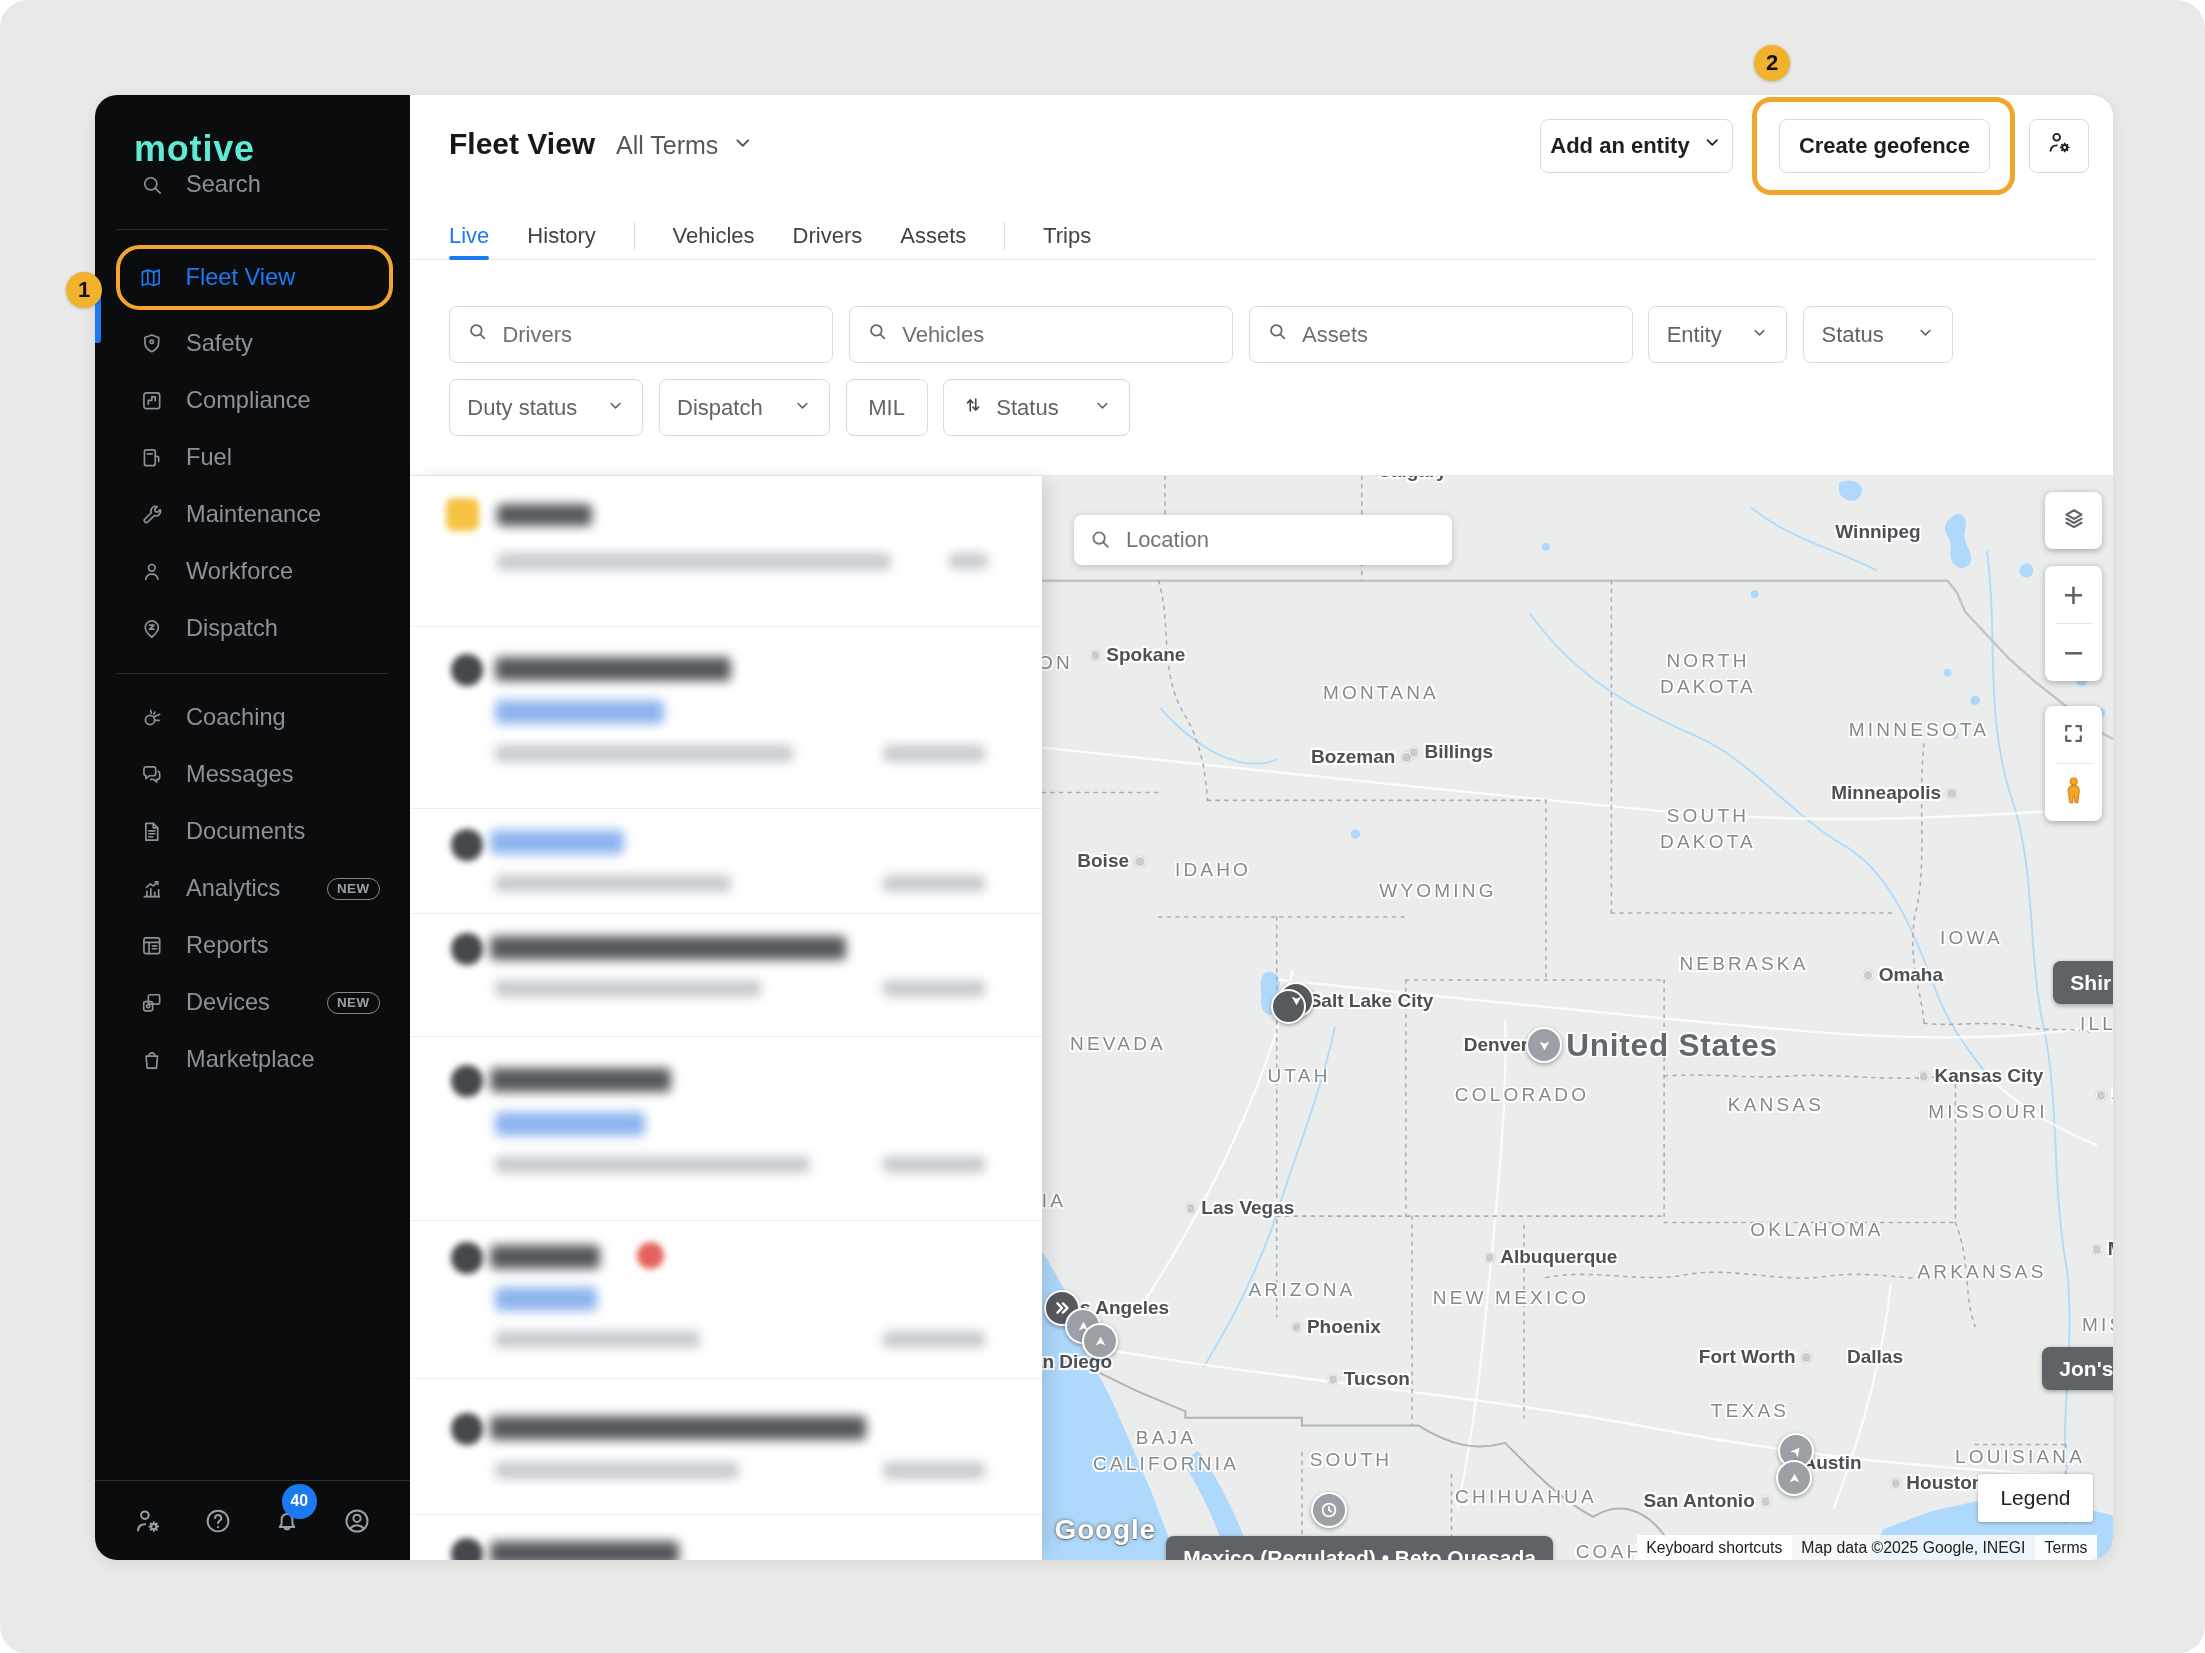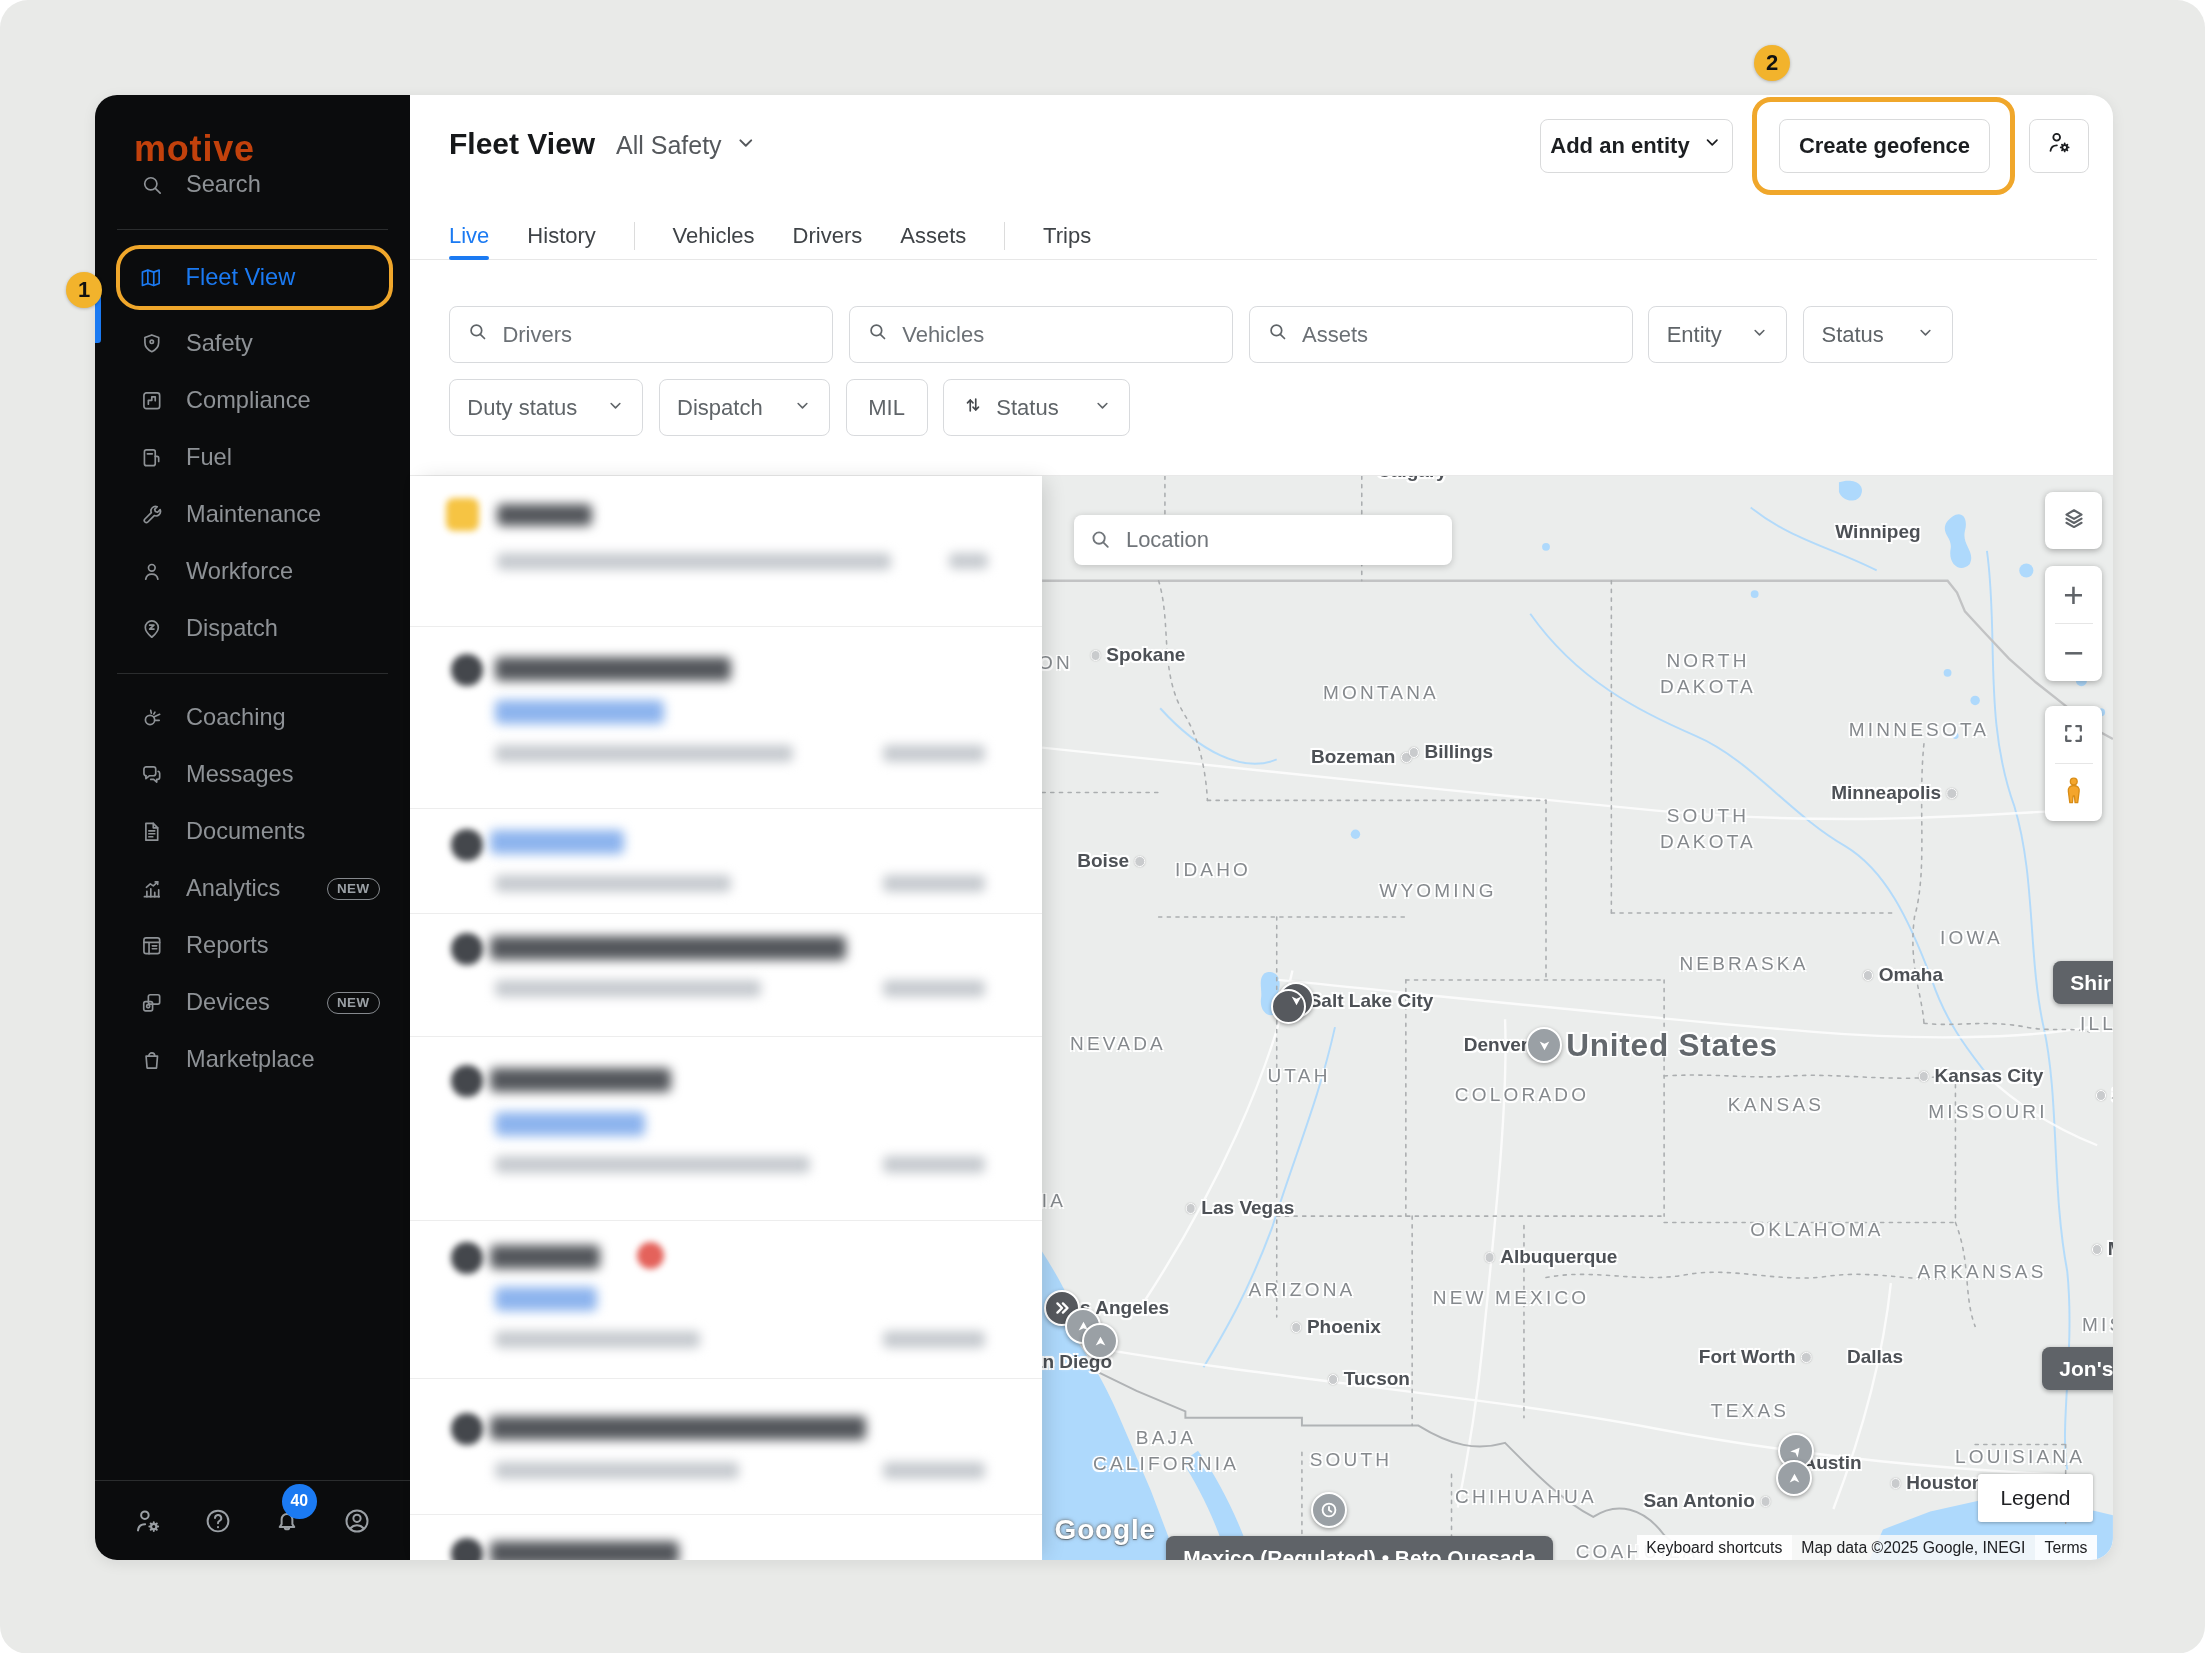--- a/index.html
+++ b/index.html
@@ -1,21 +1,21 @@
 <!DOCTYPE html>
 <html style="font-size:12.6px"><head>
 <meta charset="utf-8">
 <style>
   html,body{margin:0;padding:0;background:#fff;}
   #root{position:relative;width:2205px;height:1654px;background:#e9eae8;border-radius:28px;overflow:hidden;font-family:"Liberation Sans",sans-serif;}
   
   .card{position:absolute;left:95px;top:95px;width:2018px;height:1465px;background:#fff;border-radius:22px;overflow:hidden;box-shadow:0 3.2px 14px rgba(0,0,0,.08);}
   
   .sidebar{position:absolute;left:0;top:0;width:315px;height:100%;background:#0b0c0d;color:#8e9296;}
-  .logo{padding:33px 0 0 39px;font-size:36px;font-weight:700;color:#c2410c;letter-spacing:0.8px;height:61px;box-sizing:border-box;}
+  .logo{padding:33px 0 0 39px;font-size:36px;font-weight:700;color:#5eead4;letter-spacing:0.8px;height:61px;box-sizing:border-box;}
   .sb-item{height:57px;display:flex;align-items:center;padding-left:44px;gap:22px;font-size:23.6px;color:#8e9296;cursor:pointer;box-sizing:border-box;}
   .sb-item .sb-ico{width:25px;height:25px;display:flex;align-items:center;justify-content:center;color:#8e9296;flex:0 0 auto;}
   .sb-item.hl{height:65px;border:4.7px solid #f0a72b;border-radius:23.6px;margin:4.7px 17.3px 4.7px 20.5px;padding-left:19px;}
   .sb-item.act,.sb-item.act .sb-ico{color:#1b7af2;}
   .sb-div{height:0.8px;background:#2b2d2e;margin:15.8px 22px;}
   .newpill{margin-left:auto;margin-right:30px;border:1.6px solid #85898d;color:#9ba0a5;font-size:13.4px;font-weight:700;padding:2.4px 9.5px;border-radius:787px;letter-spacing:0.4px;}
   .act-bar{position:absolute;left:0;top:191px;width:5.5px;height:57px;background:#1b7af2;border-radius:0 3.2px 3.2px 0;}
   .sb-footer{position:absolute;left:0;right:0;bottom:0;height:80px;border-top:0.8px solid #2b2d2e;display:flex;align-items:center;justify-content:space-between;padding:0 38px;box-sizing:border-box;}
   .sb-footer .fico{position:relative;width:30px;height:30px;color:#9ba0a5;cursor:pointer;}
   .fbadge{position:absolute;top:-22px;left:9.5px;background:#1b7af2;color:#fff;font-size:15.8px;font-weight:700;min-width:35px;height:35px;border-radius:17.3px;display:flex;align-items:center;justify-content:center;}
@@ -252,21 +252,21 @@
           <div class="fico"><span><svg viewBox="0 0 24 24" width="30" height="30" fill="none" stroke="currentColor" stroke-width="1.6" stroke-linecap="round" stroke-linejoin="round">
                 <circle cx="12" cy="12" r="8.4"></circle>
                 <circle cx="12" cy="9.8" r="2.9"></circle>
                 <path d="M6.8 17.8a6.7 6.7 0 0110.4 0"></path>
               </svg></span></div>
         </div>
     </aside>
 
     <div class="hdr-title">Fleet View</div>
     <div class="hdr-group">
-      <span>All Safety</span>
+      <span>All Terms</span>
       <span id="grp-chev"><svg viewBox="0 0 24 24" width="23.6" height="23.6" fill="none" stroke="currentColor" stroke-width="2" stroke-linecap="round" stroke-linejoin="round">
             <path d="M6.5 9.5l5.5 5.5 5.5-5.5"></path>
           </svg></span>
     </div>
 
     <div class="btn" style="left:1445px;top:23.6px;width:193px;">
       <span>Add an entity</span>
       <span id="add-chev"><svg viewBox="0 0 24 24" width="20.5" height="20.5" fill="none" stroke="currentColor" stroke-width="2" stroke-linecap="round" stroke-linejoin="round">
             <path d="M6.5 9.5l5.5 5.5 5.5-5.5"></path>
           </svg></span>

